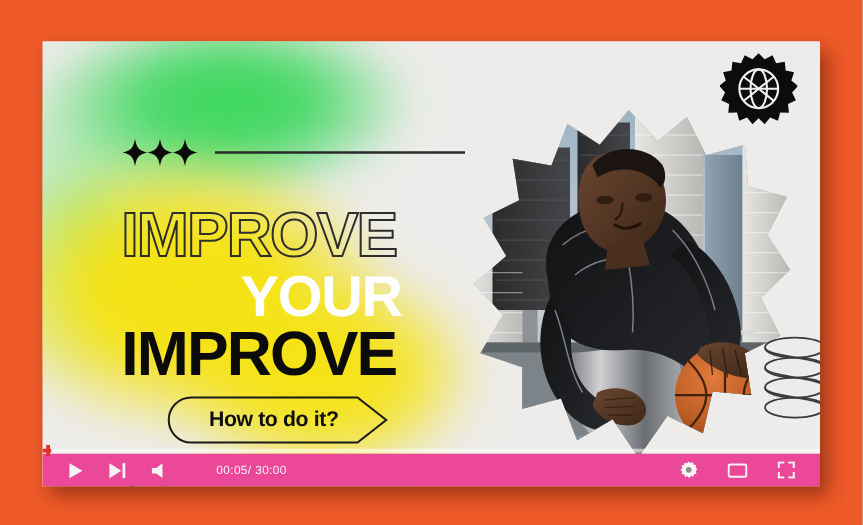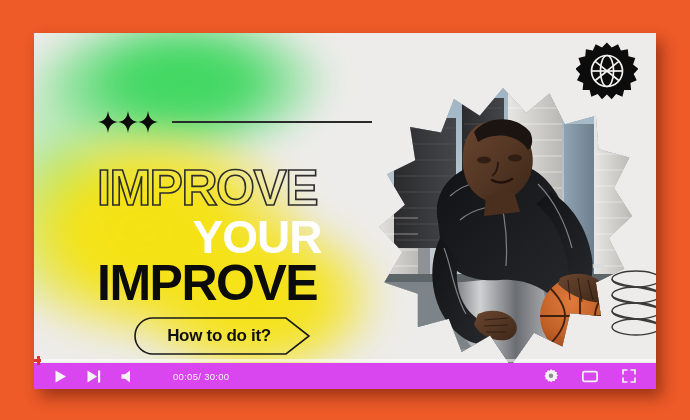--- a/index.html
+++ b/index.html
@@ -82,21 +82,21 @@
       2% 50%, 12% 42%, 5% 31%, 16% 26%, 14% 14%, 26% 16%,
       31% 4%, 41% 10%
     );
     overflow:hidden;background:#8f9aa3;
   }
   .photo-art{position:absolute;inset:0;}
 
   
   .player{
     position:absolute;left:0;bottom:0;width:622px;height:26px;
-    background:#d946ef;display:flex;align-items:center;text-align:center;
+    background:#ec4899;display:flex;align-items:center;text-align:center;
   }
   .prog-track{position:absolute;left:0;top:-4px;width:622px;height:3px;background:rgba(255,255,255,.55);}
   .prog-fill{position:absolute;left:0;top:-4px;width:7px;height:3px;background:#e2322a;}
   .prog-knob{position:absolute;left:3px;top:-7px;width:3px;height:9px;background:#e2322a;}
   .ctrl{display:flex;align-items:center;height:26px;padding:0 6px;cursor:pointer;}
   .ctrls-left{display:flex;align-items:center;margin-left:14px;gap:8px;}
   .time{
     margin-left:24px;font-size:9.5px;color:#f2f2f2;letter-spacing:.3px;
     font-family:"Liberation Sans", sans-serif;white-space:nowrap;
   }

